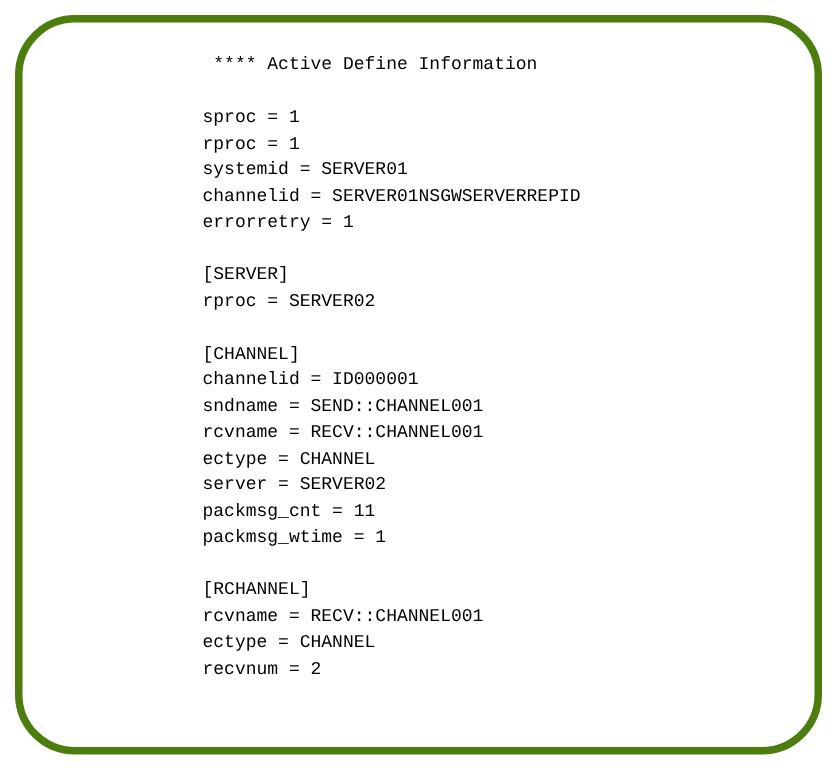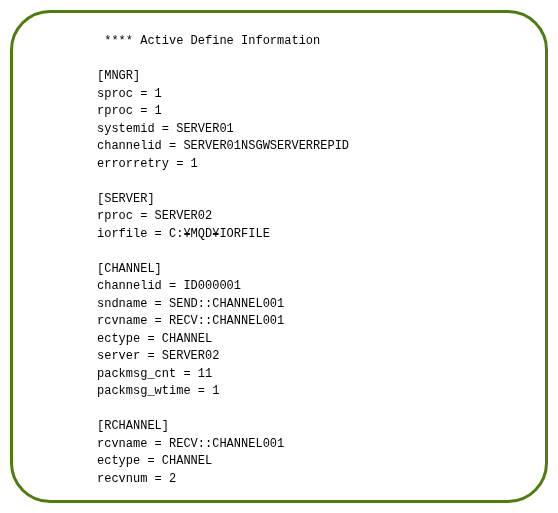--- a/index.html
+++ b/index.html
@@ -12,50 +12,48 @@
       height: 513px;
       background: #fff;
       padding: 10px;
       font-family: "Courier New", monospace;
       font-size: 12px;
       color: #000;
     }
     .frame {
       width: 100%;
       height: 100%;
-      border: 3px solid #4d7c0f;
+      border: 5px solid #4d7c0f;
       border-radius: 40px;
-      padding: 20px 20px 20px 84px;
+      padding: 20px 20px 20px 120px;
       overflow: hidden;
     }
     .line {
       line-height: 17.5px;
       white-space: pre;
     }
     .blank {
       height: 17.5px;
     }
   </style>
 </head>
 <body>
 
 <div class="frame">
   <div id="content">
       <div class="line"> **** Active Define Information</div>
       <div class="blank"></div>
-      <div class="line">[MNGR]</div>
       <div class="line">sproc = 1</div>
       <div class="line">rproc = 1</div>
       <div class="line">systemid = SERVER01</div>
       <div class="line">channelid = SERVER01NSGWSERVERREPID</div>
       <div class="line">errorretry = 1</div>
       <div class="blank"></div>
       <div class="line">[SERVER]</div>
       <div class="line">rproc = SERVER02</div>
-      <div class="line">iorfile = C:¥MQD¥IORFILE</div>
       <div class="blank"></div>
       <div class="line">[CHANNEL]</div>
       <div class="line">channelid = ID000001</div>
       <div class="line">sndname = SEND::CHANNEL001</div>
       <div class="line">rcvname = RECV::CHANNEL001</div>
       <div class="line">ectype = CHANNEL</div>
       <div class="line">server = SERVER02</div>
       <div class="line">packmsg_cnt = 11</div>
       <div class="line">packmsg_wtime = 1</div>
       <div class="blank"></div>

